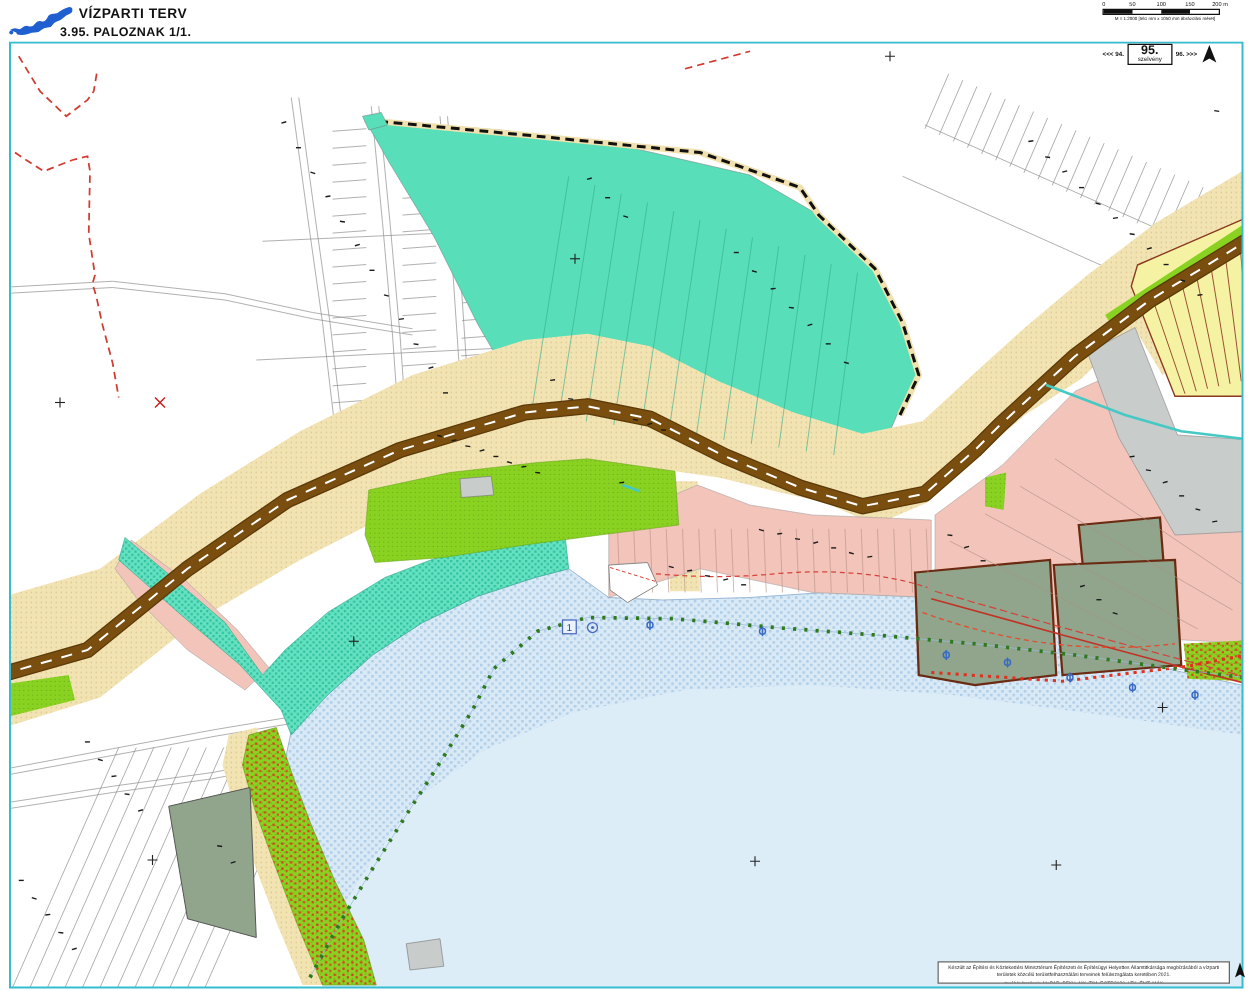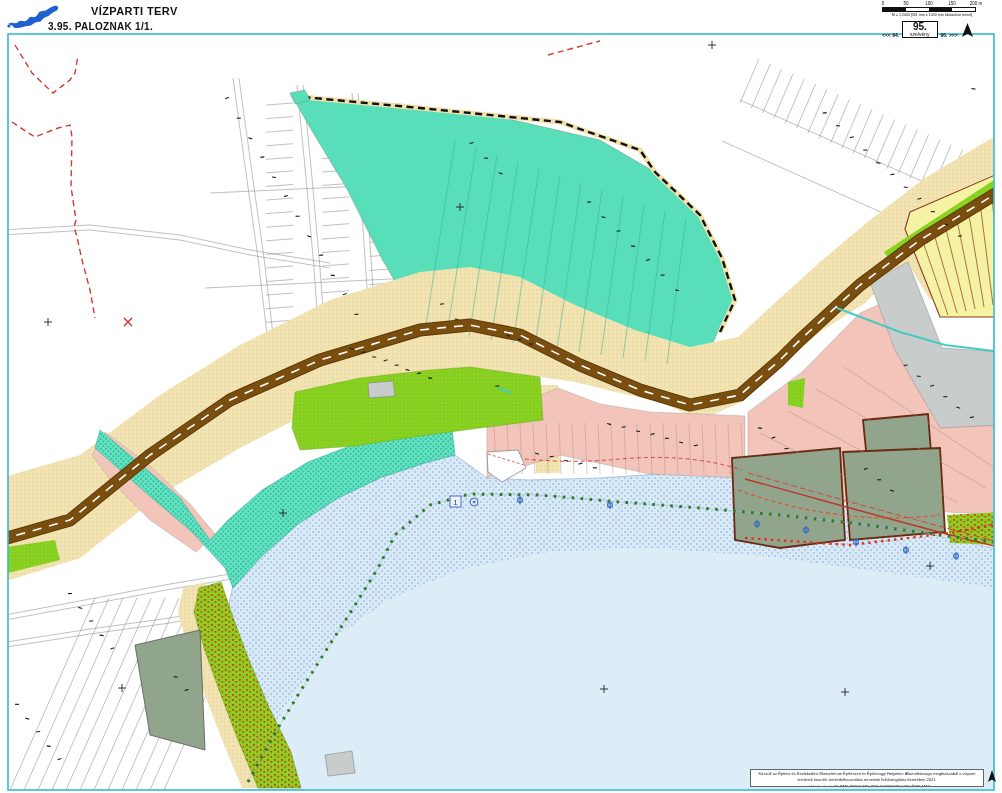--- a/index.html
+++ b/index.html
@@ -1,30 +1,30 @@
 <!DOCTYPE html>
 <html style="--frame_cyan: #35BCCF; --road_brown: #7A4E0F; --road_casing: #5C3A08; --tan: #F2E3B2; --tan_dot: #D8BF85; --teal_solid: #58DFB9; --teal_hatch: #63E1C0; --lime: #8AD222; --pink: #F3C4BA; --sage: #90A58C; --yellow: #F5F2A3; --gray: #C8CCCB; --water: #DCEDF8; --water_pattern_dot: #AECDE8; --boundary_red: #D23B2F; --shore_green: #2F7A1F; --stream_cyan: #45C9C4; --maroon: #6B2A12; --balaton_blue: #1F5FD0;"><head>
 <meta charset="utf-8">
 <style>
   html,body{margin:0;padding:0;background:#fff;}
   #page{position:relative;width:1002px;height:793px;background:#fff;overflow:hidden;
         font-family:"Liberation Sans",sans-serif;}
   
   #hdr{position:absolute;left:0;top:0;width:1002px;height:33px;background:#fff;z-index:5;}
   #lakeicon{position:absolute;left:6px;top:4px;}
-  #title{position:absolute;left:63px;top:5px;font-size:11px;font-weight:bold;color:#111;letter-spacing:.4px;margin-left:28px;}
+  #title{position:absolute;left:63px;top:5px;font-size:11px;font-weight:bold;color:#111;letter-spacing:.4px;}
   #sheettitle{position:absolute;left:48px;top:21px;font-size:10px;font-weight:bold;color:#111;letter-spacing:.3px;}
   
   #scaleblock{position:absolute;left:882px;top:1px;width:112px;height:32px;}
   #ticks{position:relative;height:6px;font-size:4.5px;color:#111;}
   #ticks span{position:absolute;transform:translateX(-50%);top:0;}
   #bar{position:relative;margin-top:0px;height:3px;width:92px;border:0.8px solid #111;background:#fff;}
   #bar i{position:absolute;top:0;height:100%;background:#111;}
   #scalenote{font-size:3.6px;color:#111;text-align:center;width:100px;margin-top:1px;white-space:nowrap;}
-  #navrow{display:flex;align-items:flex-end;gap:3px;margin-top:4px;}
+  #navrow{display:flex;align-items:center;gap:3px;margin-top:18px;}
   #prevsheet,#nextsheet{font-size:5px;font-weight:bold;color:#111;white-space:nowrap;}
   #sheetbox{border:1.2px solid #111;background:#fff;text-align:center;padding:0 7px;line-height:1;}
   #sheetnum{font-size:10px;font-weight:bold;color:#111;}
   #sheetword{font-size:5px;color:#111;}
   
   #mapwrap{position:absolute;left:0;top:33px;width:1002px;height:760px;}
   
   #attr{position:absolute;left:750px;top:769px;width:234px;height:18px;border:0.5px solid #666;
         background:#fff;z-index:6;font-size:4px;line-height:1.6;color:#222;text-align:center;
         padding:1px 2px;box-sizing:border-box;overflow:hidden;}

